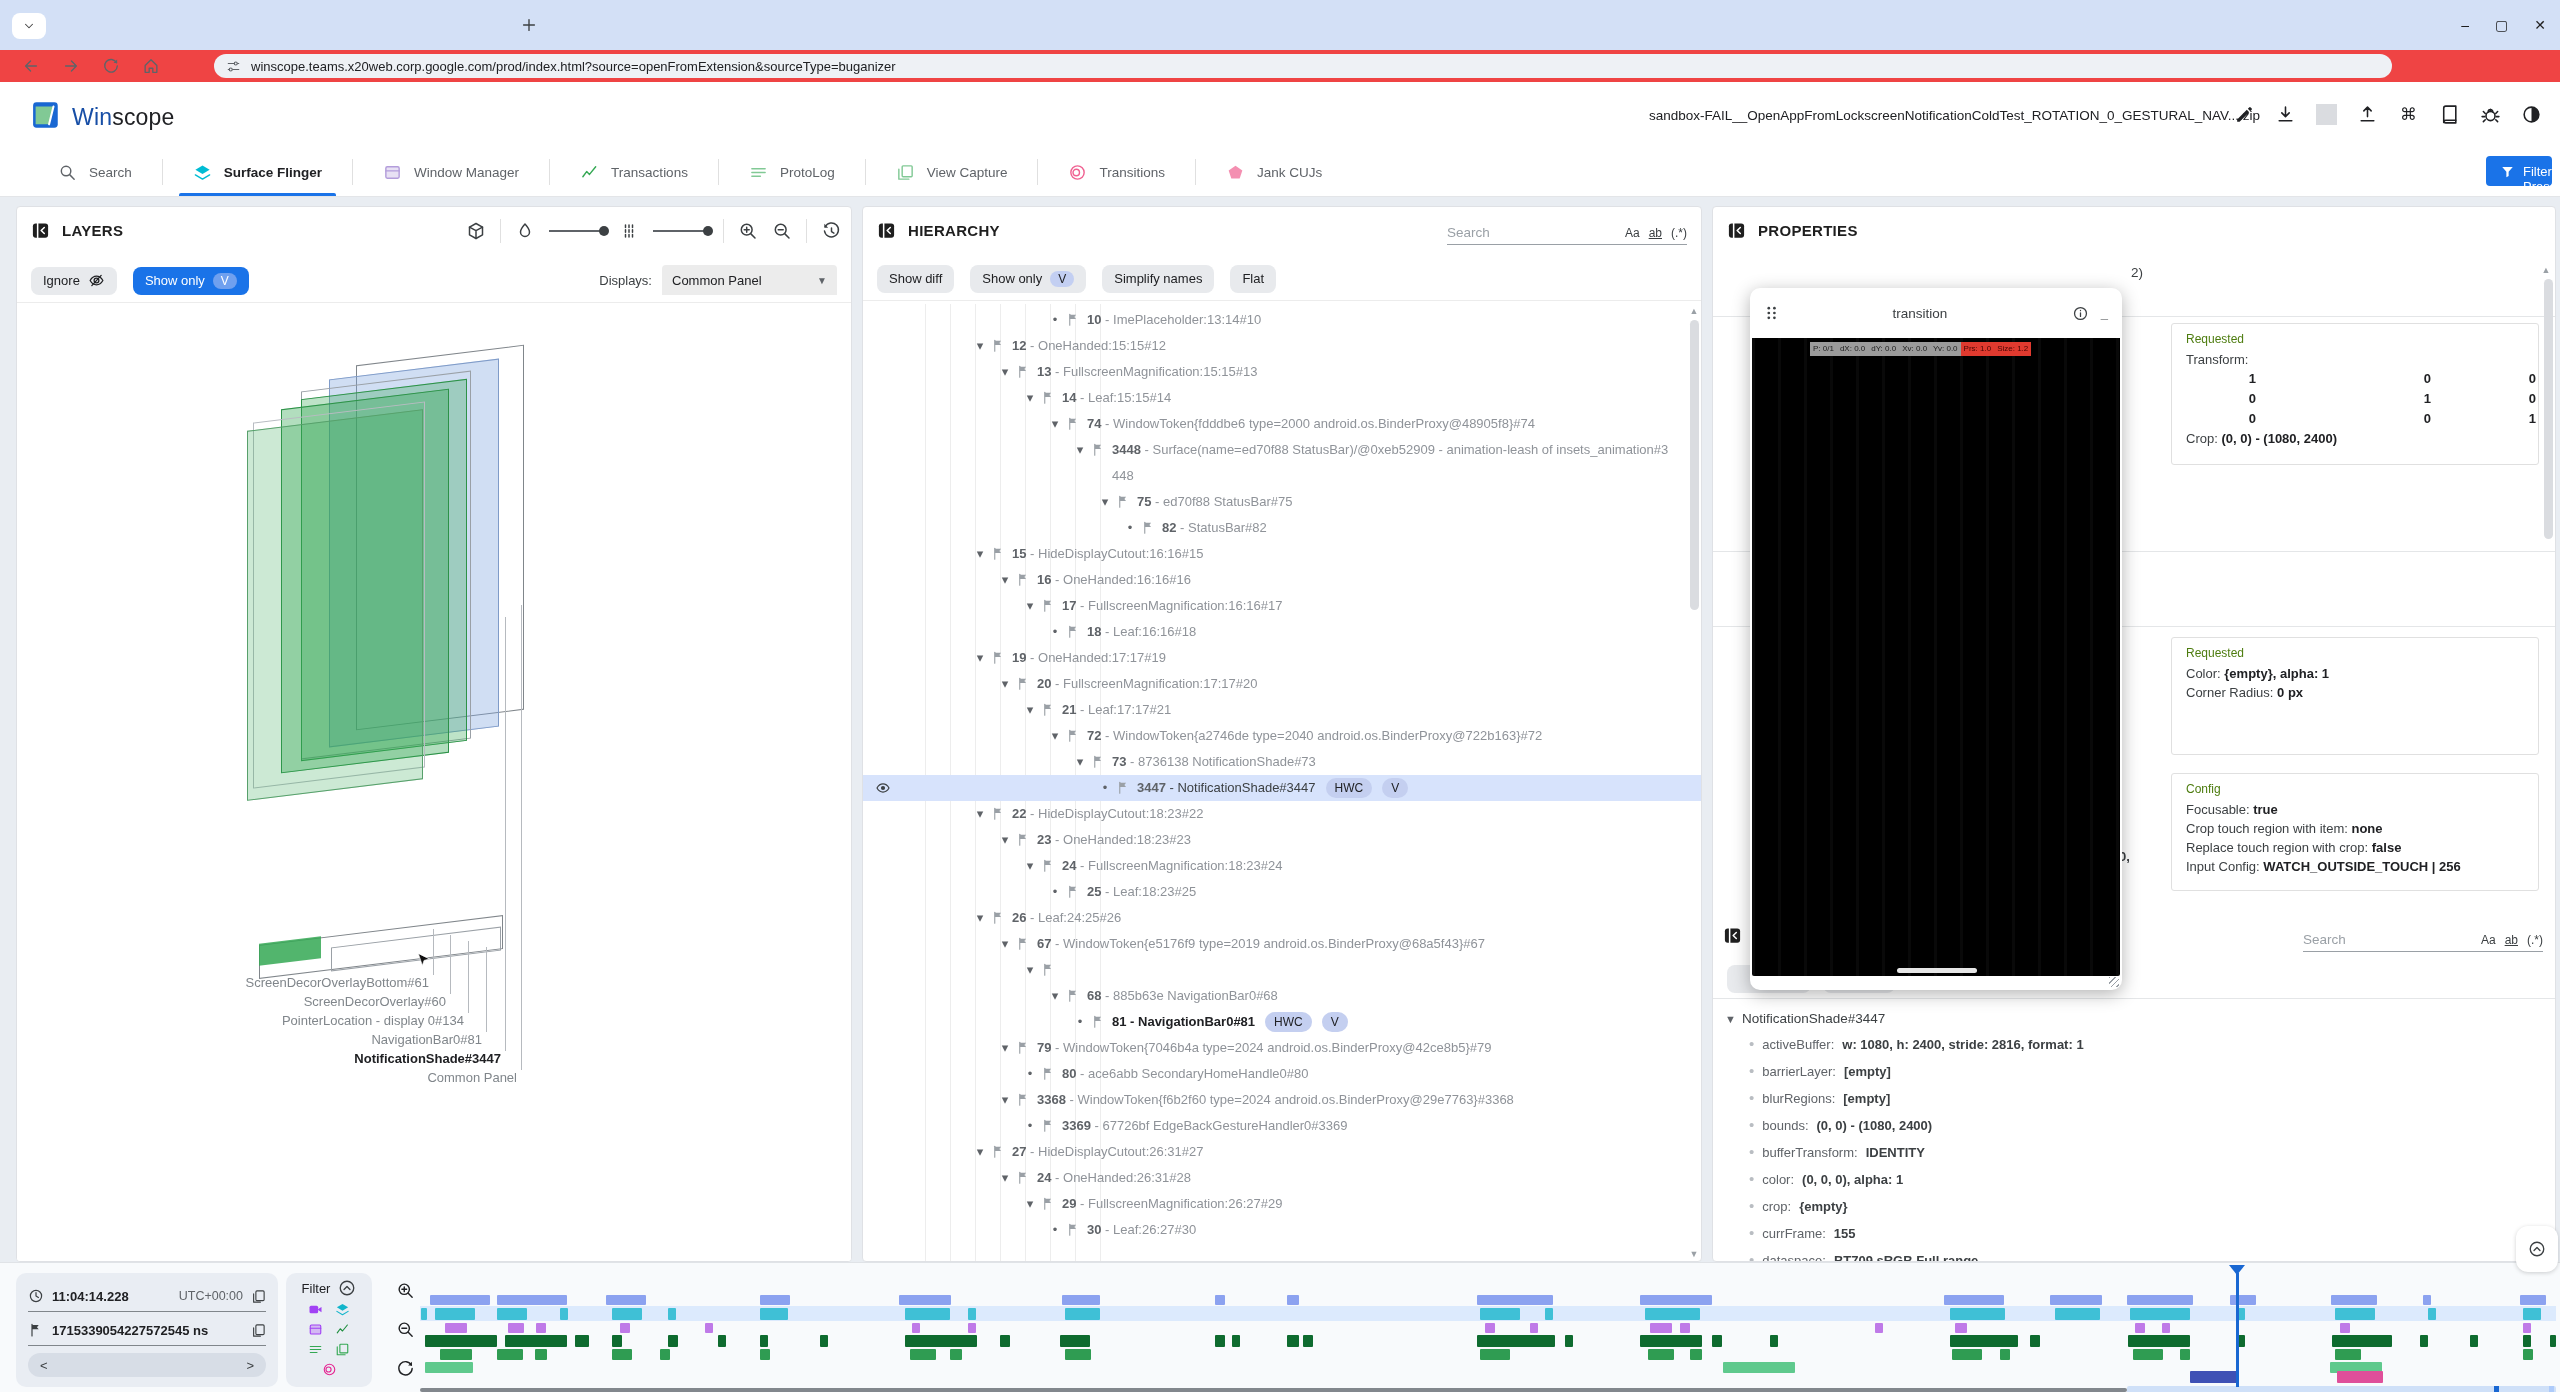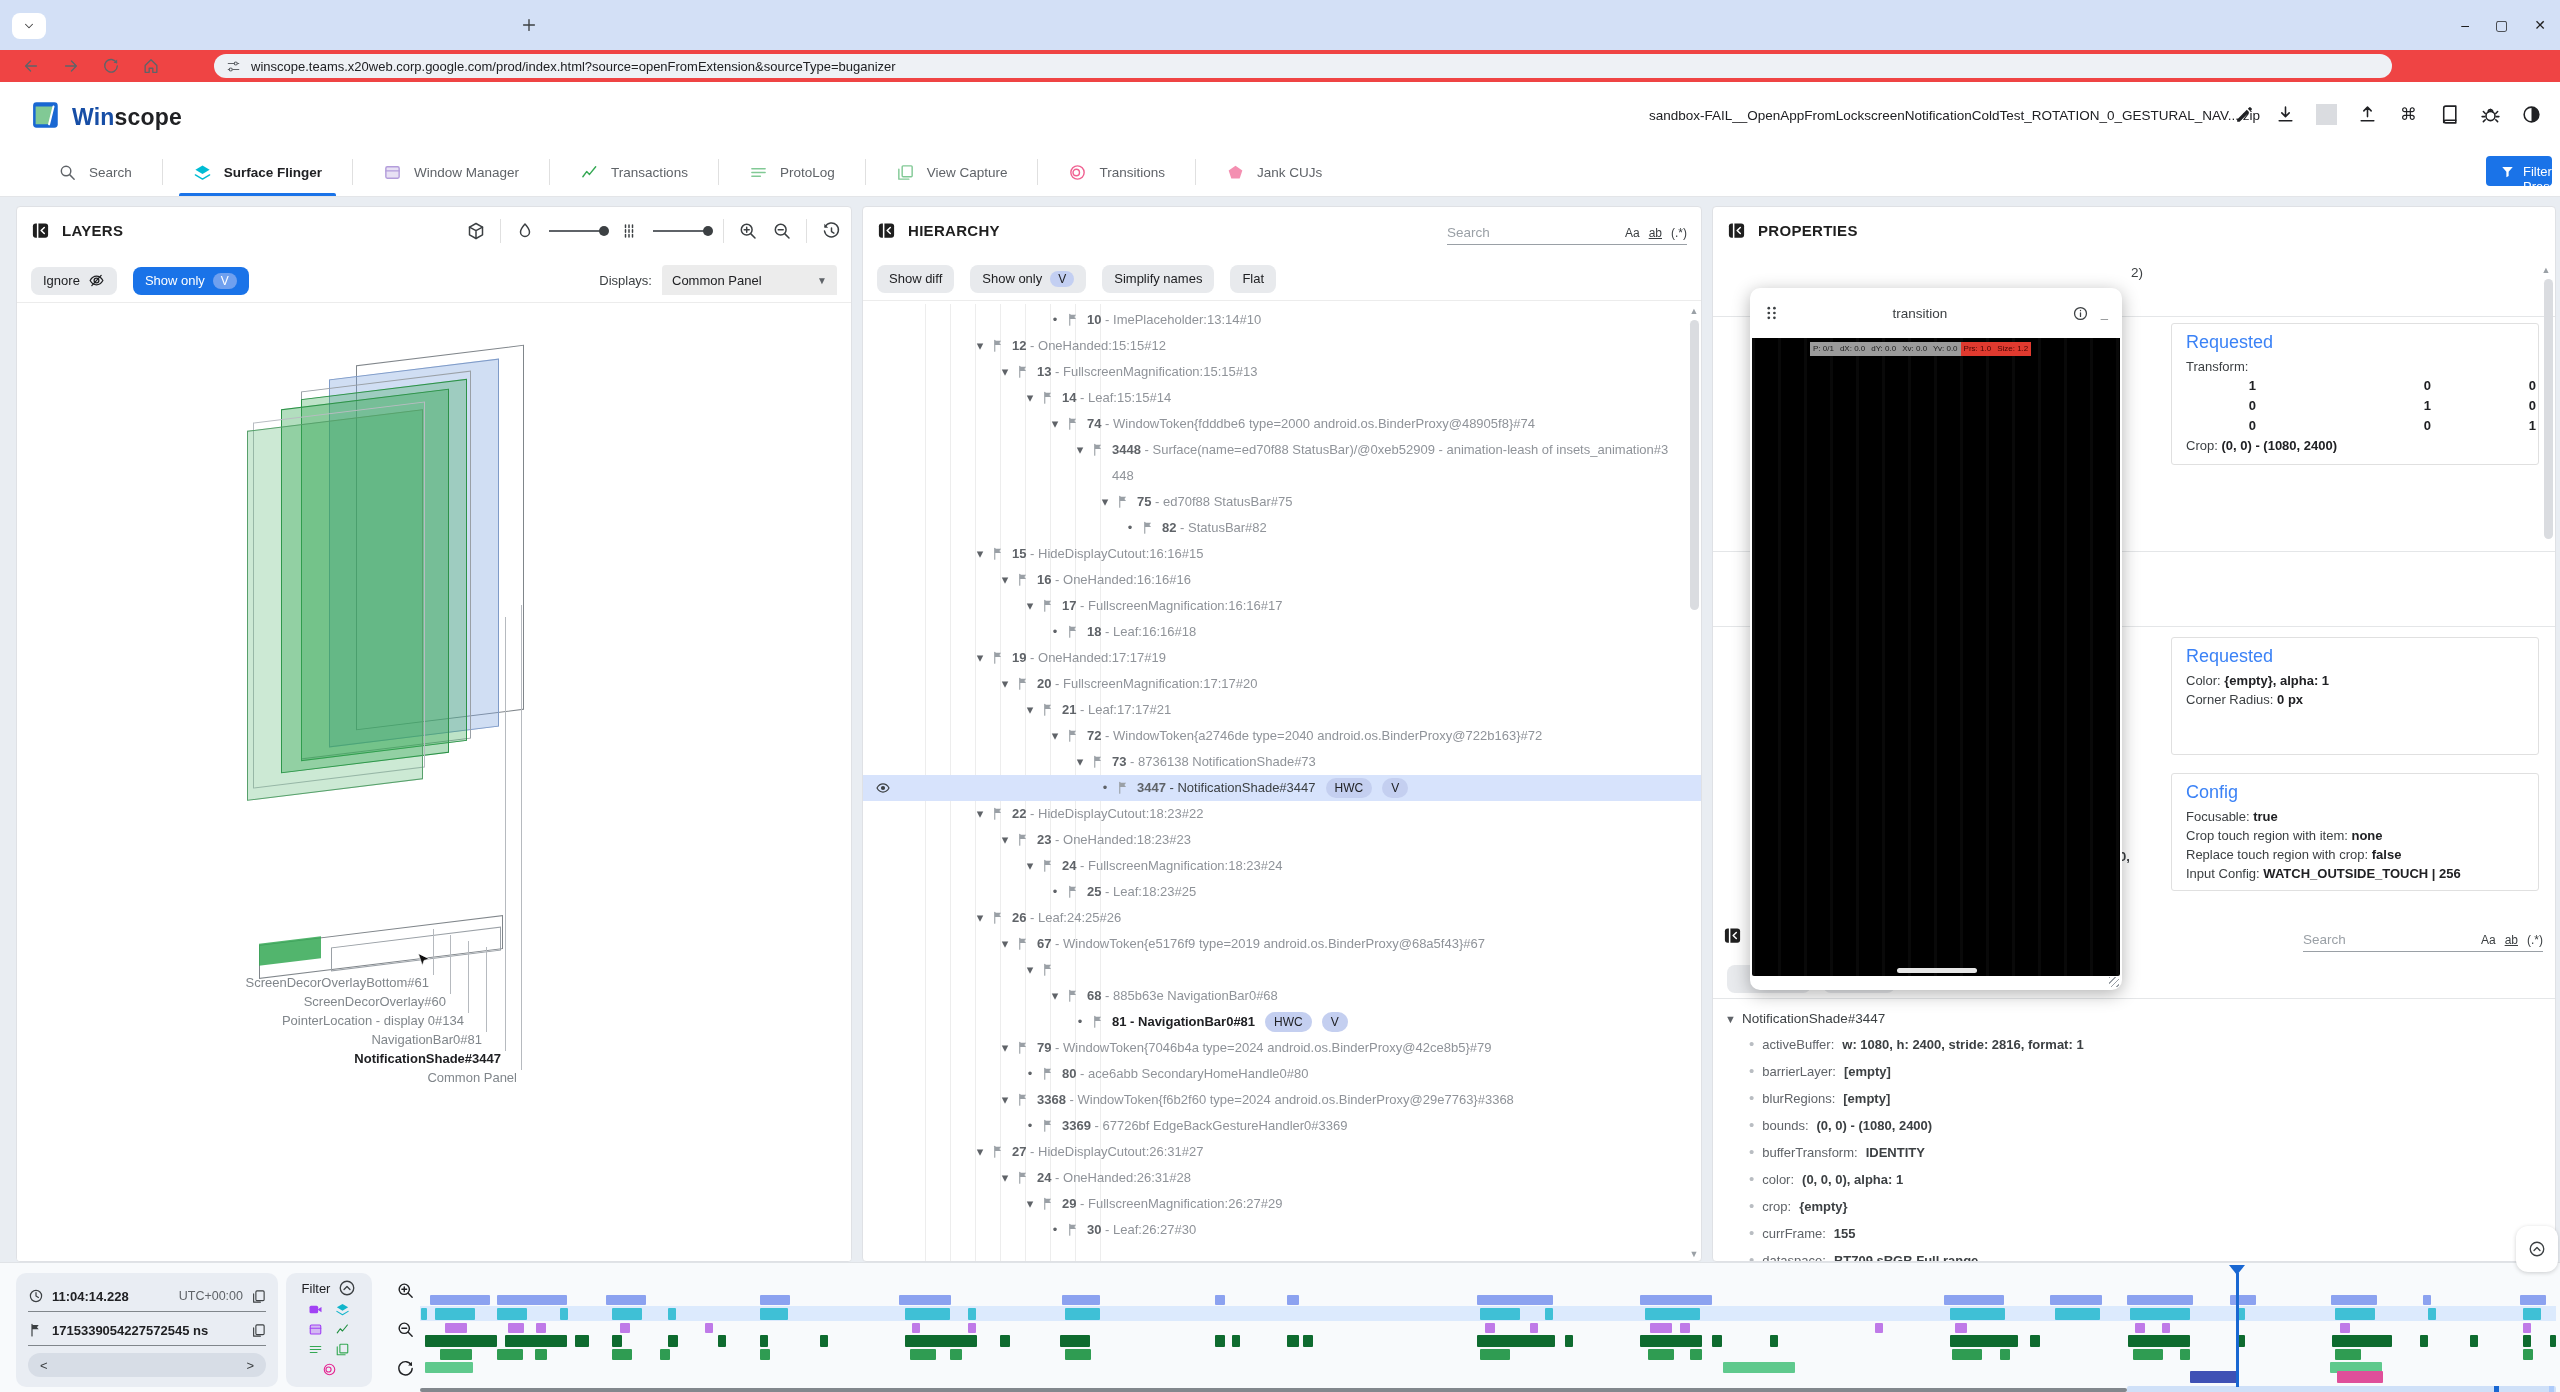--- a/index.html
+++ b/index.html
@@ -25,21 +25,21 @@
   .omni-ic{width:15px;height:15px;color:#5f6368}
   .urltxt{font-size:13px;color:#202124;white-space:nowrap}
   .extrow{position:absolute;right:10px;top:54px;display:flex;align-items:center;gap:12px}
   .dotic{width:17px;height:17px;border-radius:50%}
   .avatar{width:20px;height:20px;border-radius:50%;background:#9a564a;border:2px solid #e8c9c2;box-sizing:border-box}
   .kebab{width:16px;height:16px;color:#5f6368}
 
   
   .appheader{position:absolute;left:0;top:82px;width:2560px;height:66px;background:#fff;border-bottom:1px solid #eceff1}
   .logo{position:absolute;left:28px;top:16px;width:34px;height:34px}
-  .logotext{position:absolute;left:72px;top:22px;font-size:23px;font-weight:bold;letter-spacing:.2px}
+  .logotext{position:absolute;left:72px;top:22px;font-size:23px;font-weight:normal;letter-spacing:.2px}
   .logotext .w{color:#174ea6}
   .tracefile{position:absolute;right:300px;top:26px;font-size:13.5px;color:#202124;white-space:nowrap}
   .hicons{position:absolute;right:18px;top:22px;display:flex;align-items:center;gap:20px;color:#202124}
   .hicons span{width:21px;height:21px}
   .hdivider{width:1px;height:24px;background:#dadce0}
 
   
   .navrow{position:absolute;left:0;top:148px;width:2560px;height:48px;background:#fff;border-bottom:1px solid #e3e5e8;display:flex;align-items:center}
   .ntab{display:flex;align-items:center;gap:12px;padding:0 30px;height:100%;position:relative;color:#5f6368;font-size:13.5px;cursor:pointer}
   .ntab .nav-ic{width:19px;height:19px}
@@ -98,21 +98,21 @@
   .hrow .t.b b{color:#202124}
   .hrow.sel{background:#d7e3fc;color:#3c4043}
   .badge{background:#c4cff0;color:#202124;border-radius:10px;padding:0 9px;height:20px;line-height:20px;margin:3px 0 0 10px;font-size:12px;flex:0 0 auto}
   .row-eye{position:absolute;left:12px;top:5px;width:16px;height:16px;color:#3c4043}
   .sbar{position:absolute;right:2px;width:10px;display:flex;flex-direction:column;align-items:center;color:#9aa0a6}
   .sthumb{position:absolute;right:2px;width:9px;background:#dadce0;border-radius:5px}
 
   
   .hr{position:absolute;left:0;right:0;height:1px;background:#e4e6e8}
   .pbox{position:absolute;left:458px;width:368px;border:1px solid #e0e0e0;border-radius:3px;background:#fff;box-sizing:border-box;padding:8px 14px;font-size:13px;color:#3c4043}
-  .pbox .cap{color:#3b82f6;font-size:18px;margin-bottom:4px}
+  .pbox .cap{color:#4d7c0f;font-size:12px;margin-bottom:4px}
   .pbox .ln{line-height:19px}
   .pbox b{color:#202124}
   .matrix{display:grid;grid-template-columns:70px 175px 105px;line-height:20px}
   .matrix span{text-align:right;font-weight:bold;color:#202124}
   .ghost{position:absolute;color:#3c4043}
   .subhead{position:absolute;left:0;right:0;top:709px;height:42px}
   .subsearch{position:absolute;right:12px;top:6px;width:240px;height:30px;border-bottom:1px solid #9aa0a6;display:flex;align-items:flex-end;justify-content:space-between;padding-bottom:4px;box-sizing:border-box}
   .fragchip{position:absolute;top:758px;height:28px;border-radius:8px;background:#e8eaed}
   .sublist{position:absolute;left:0;right:14px;top:794px;bottom:0;overflow:hidden;padding:6px 0 0 12px}
   .subhdr{display:flex;align-items:center;gap:6px;color:#3c4043;font-size:13.5px;line-height:24px}

